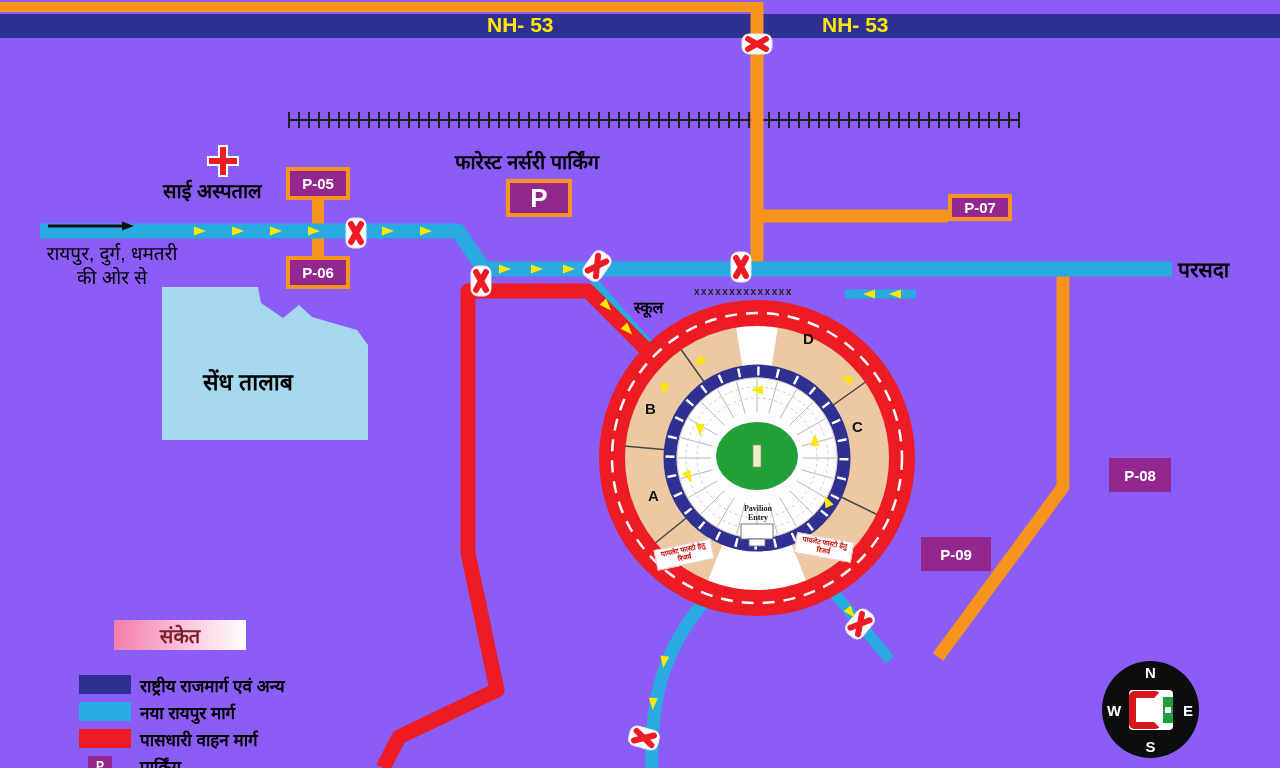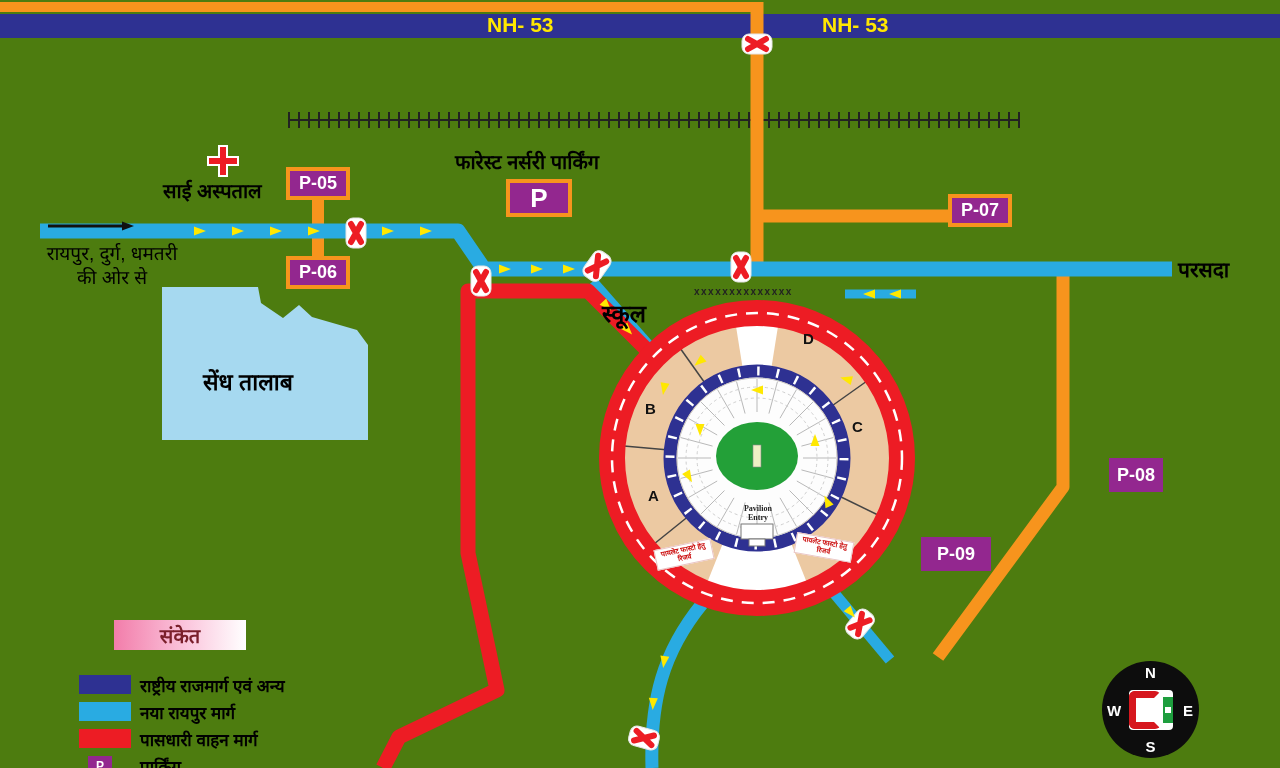--- a/index.html
+++ b/index.html
@@ -1,21 +1,21 @@
 <!DOCTYPE html>
 <html><head>
 <meta charset="utf-8">
 <style>
   html,body{margin:0;padding:0;background:#888;}
-  #page{position:relative;width:1280px;height:768px;background:#4d7c0f;overflow:hidden;
+  #page{position:relative;width:1280px;height:768px;background:#8b5cf6;overflow:hidden;
         font-family:"Liberation Sans",sans-serif;}
   svg{position:absolute;left:0;top:0;}
   .lbl{position:absolute;font-weight:700;color:#000;white-space:nowrap;}
   .pbox{position:absolute;background:#93278f;color:#fff;font-weight:700;
-        display:flex;align-items:center;justify-content:center;font-size:18px;box-sizing:border-box;}
+        display:flex;align-items:center;justify-content:center;font-size:15px;box-sizing:border-box;}
   .pbox.bordered{border:4px solid #f7941d;}
   .sec{position:absolute;font-weight:700;font-size:15px;color:#111;}
   .tinybox{position:absolute;background:#fff;border:1px solid #e9c4c4;color:#c11;
            font-size:7px;font-weight:700;text-align:center;line-height:1.2;width:54px;padding:1px;}
   .pav{position:absolute;left:735px;top:504px;width:46px;text-align:center;
        font-family:"Liberation Serif",serif;font-weight:700;font-size:8px;line-height:1.15;color:#222;}
   
   .leg-title{position:absolute;left:114px;top:620px;width:132px;height:30px;
              background:linear-gradient(90deg,#f27daa 0%,#fbc6dd 55%,#ffffff 100%);
              color:#7a1f2b;font-weight:700;font-size:20px;display:flex;align-items:center;
@@ -181,27 +181,27 @@
   <div class="lbl" style="left:487px;top:13px;color:#ffe800;font-size:21px">NH- 53</div>
   <div class="lbl" style="left:822px;top:13px;color:#ffe800;font-size:21px">NH- 53</div>
   <div class="lbl" style="left:455px;top:148px;font-size:20px">फारेस्ट नर्सरी पार्किंग</div>
   <div class="lbl" style="left:163px;top:177px;font-size:20px">साई अस्पताल</div>
   <div class="fromdir">
     <div>रायपुर, दुर्ग, धमतरी</div>
     <div>की ओर से</div>
   </div>
   <div class="lbl" style="left:1178px;top:255px;font-size:21px">परसदा</div>
   <div class="lbl" style="left:203px;top:365px;font-size:23px">सेंध तालाब</div>
-  <div class="lbl" style="left:602px;top:296px;font-size:24px">स्कूल</div>
+  <div class="lbl" style="left:634px;top:296px;font-size:16px">स्कूल</div>
   <div class="lbl" style="left:694px;top:286px;font-size:10px;letter-spacing:1.5px;color:#222">xxxxxxxxxxxxxx</div>
 
   <div class="pbox bordered" style="left:286px;top:167px;width:64px;height:33px">P-05</div>
   <div class="pbox bordered" style="left:286px;top:256px;width:64px;height:33px">P-06</div>
-  <div class="pbox bordered" style="left:948px;top:194px;width:64px;height:33px">P-07</div>
-  <div class="pbox" style="left:1109px;top:458px;width:54px;height:34px">P-08</div>
+  <div class="pbox bordered" style="left:948px;top:194px;width:64px;height:27px">P-07</div>
+  <div class="pbox" style="left:1109px;top:458px;width:62px;height:34px">P-08</div>
   <div class="pbox" style="left:921px;top:537px;width:70px;height:34px">P-09</div>
   <div class="pbox bordered" style="left:506px;top:179px;width:66px;height:38px;font-size:26px">P</div>
 
   <div class="sec" style="left:648px;top:487px">A</div>
   <div class="sec" style="left:645px;top:400px">B</div>
   <div class="sec" style="left:852px;top:418px">C</div>
   <div class="sec" style="left:803px;top:330px">D</div>
 
   <div class="pav">
     <div>Pavilion</div>

